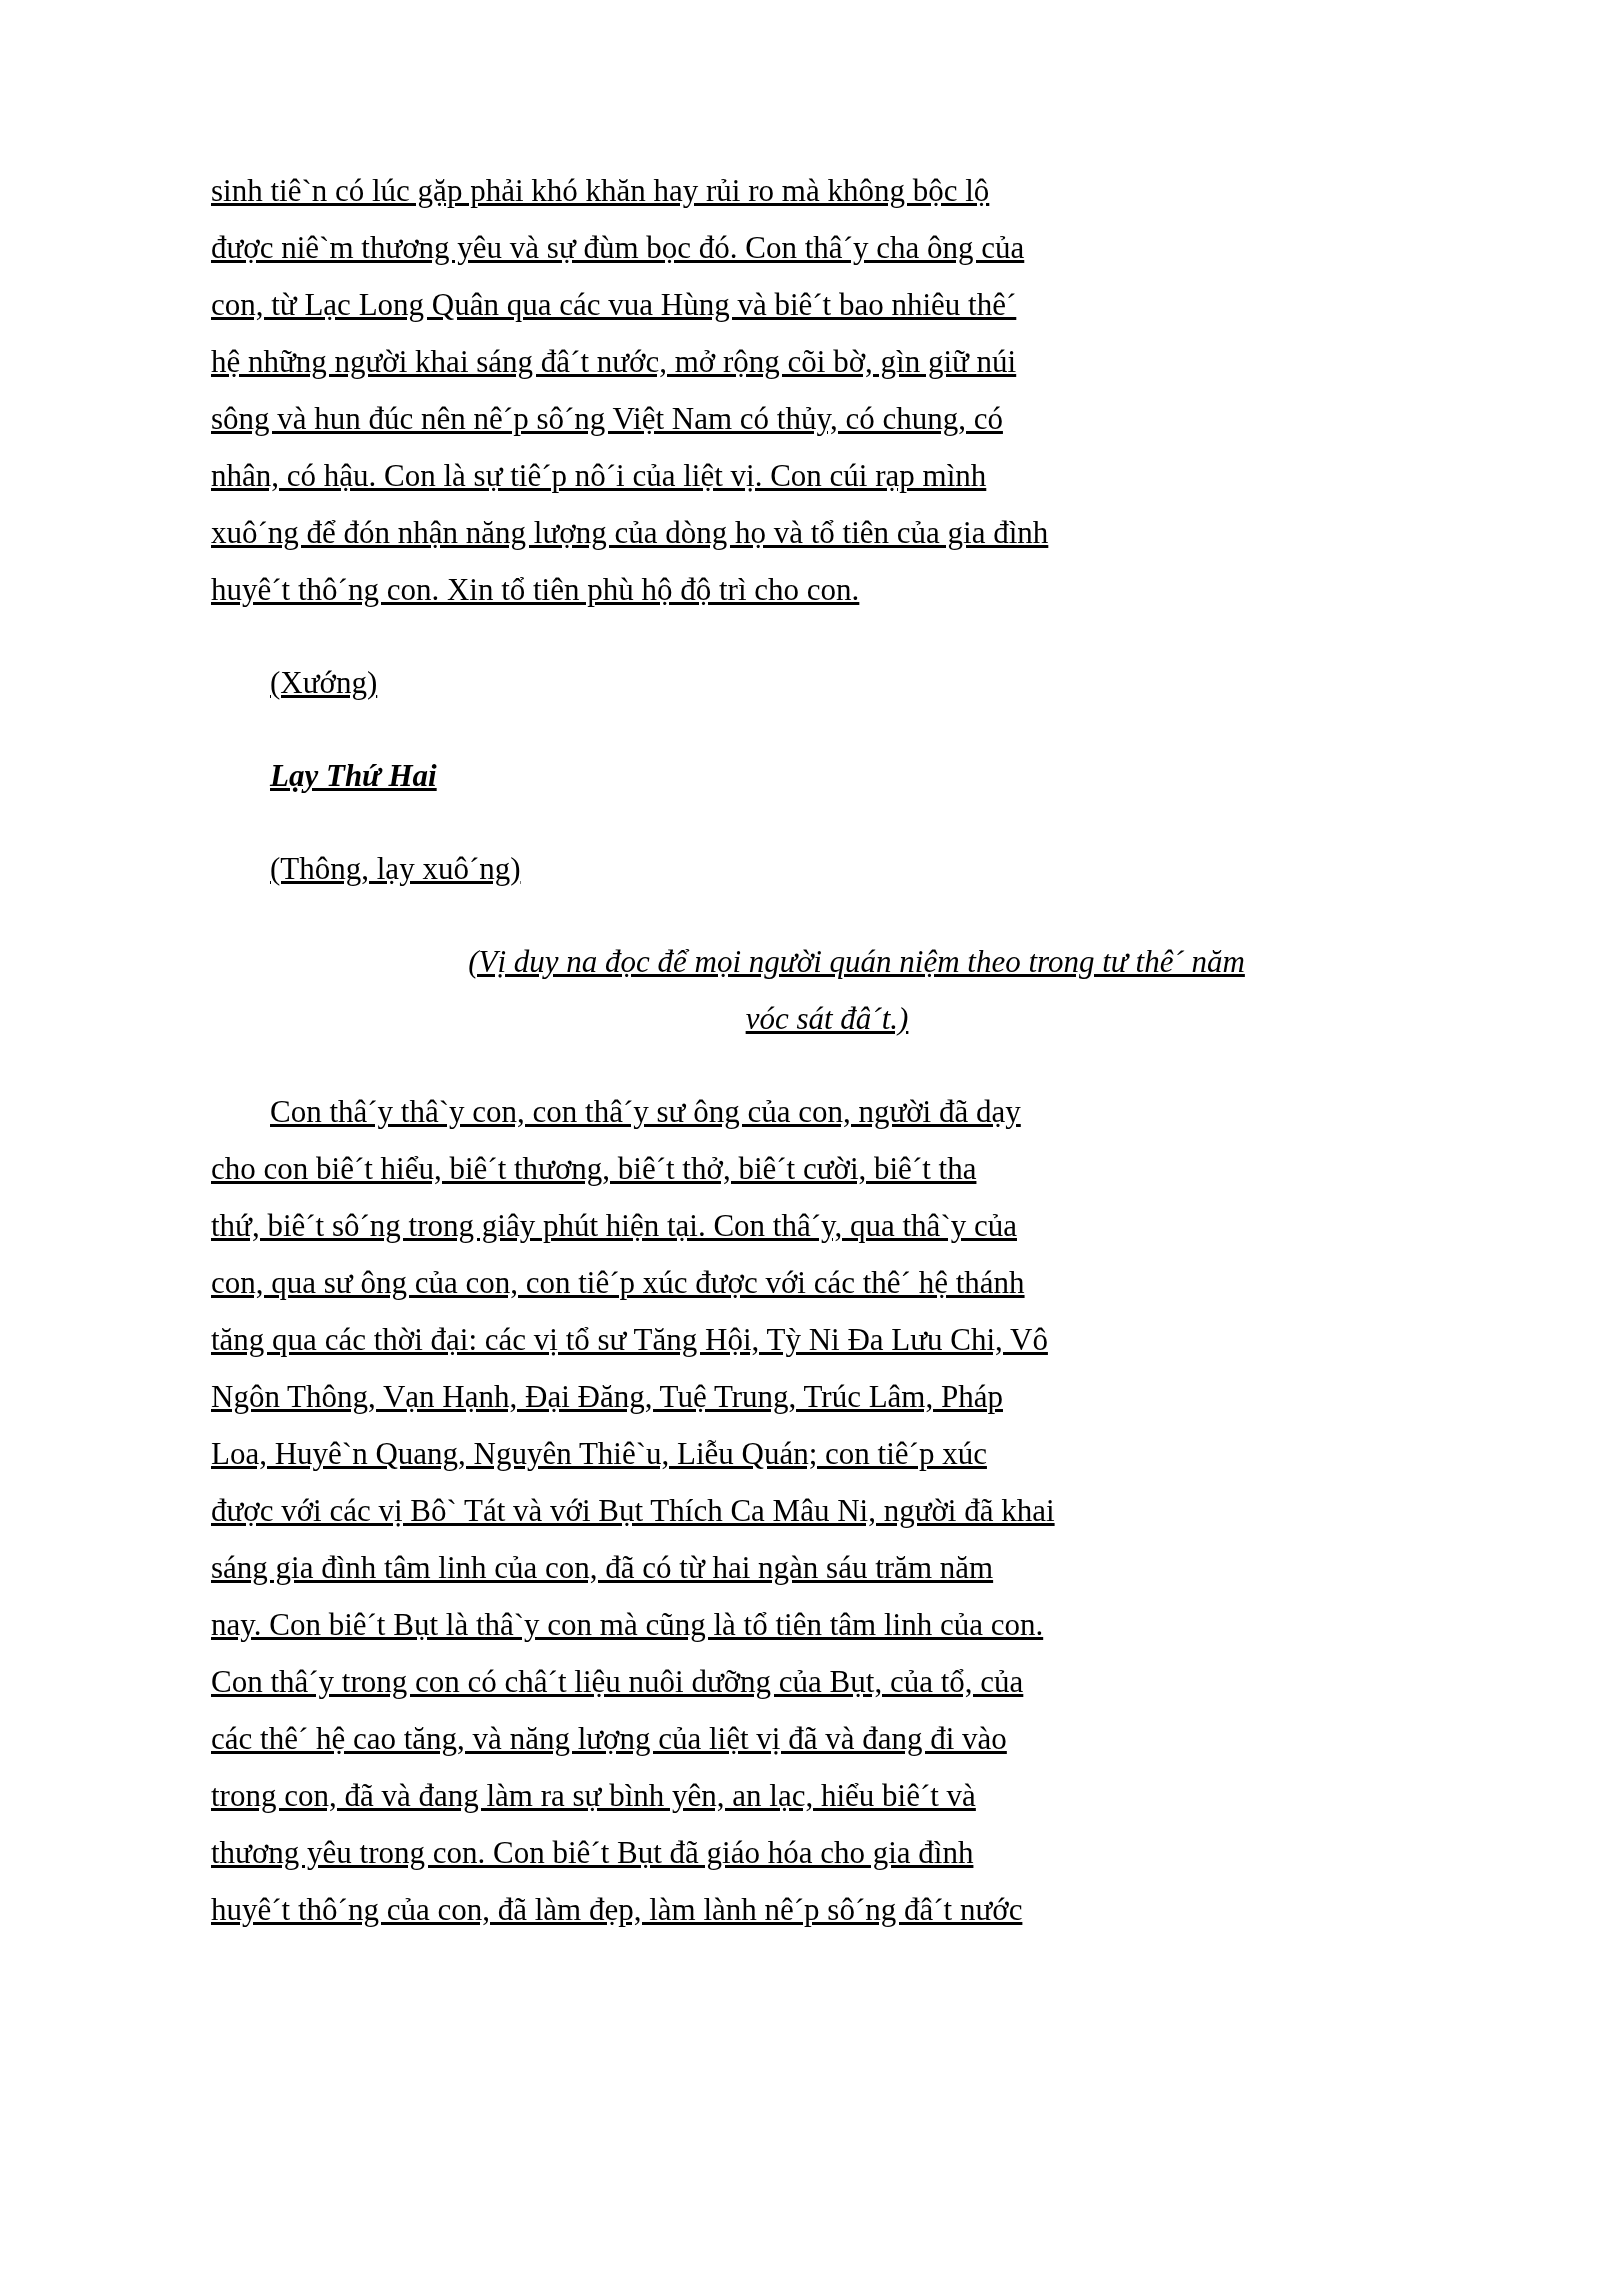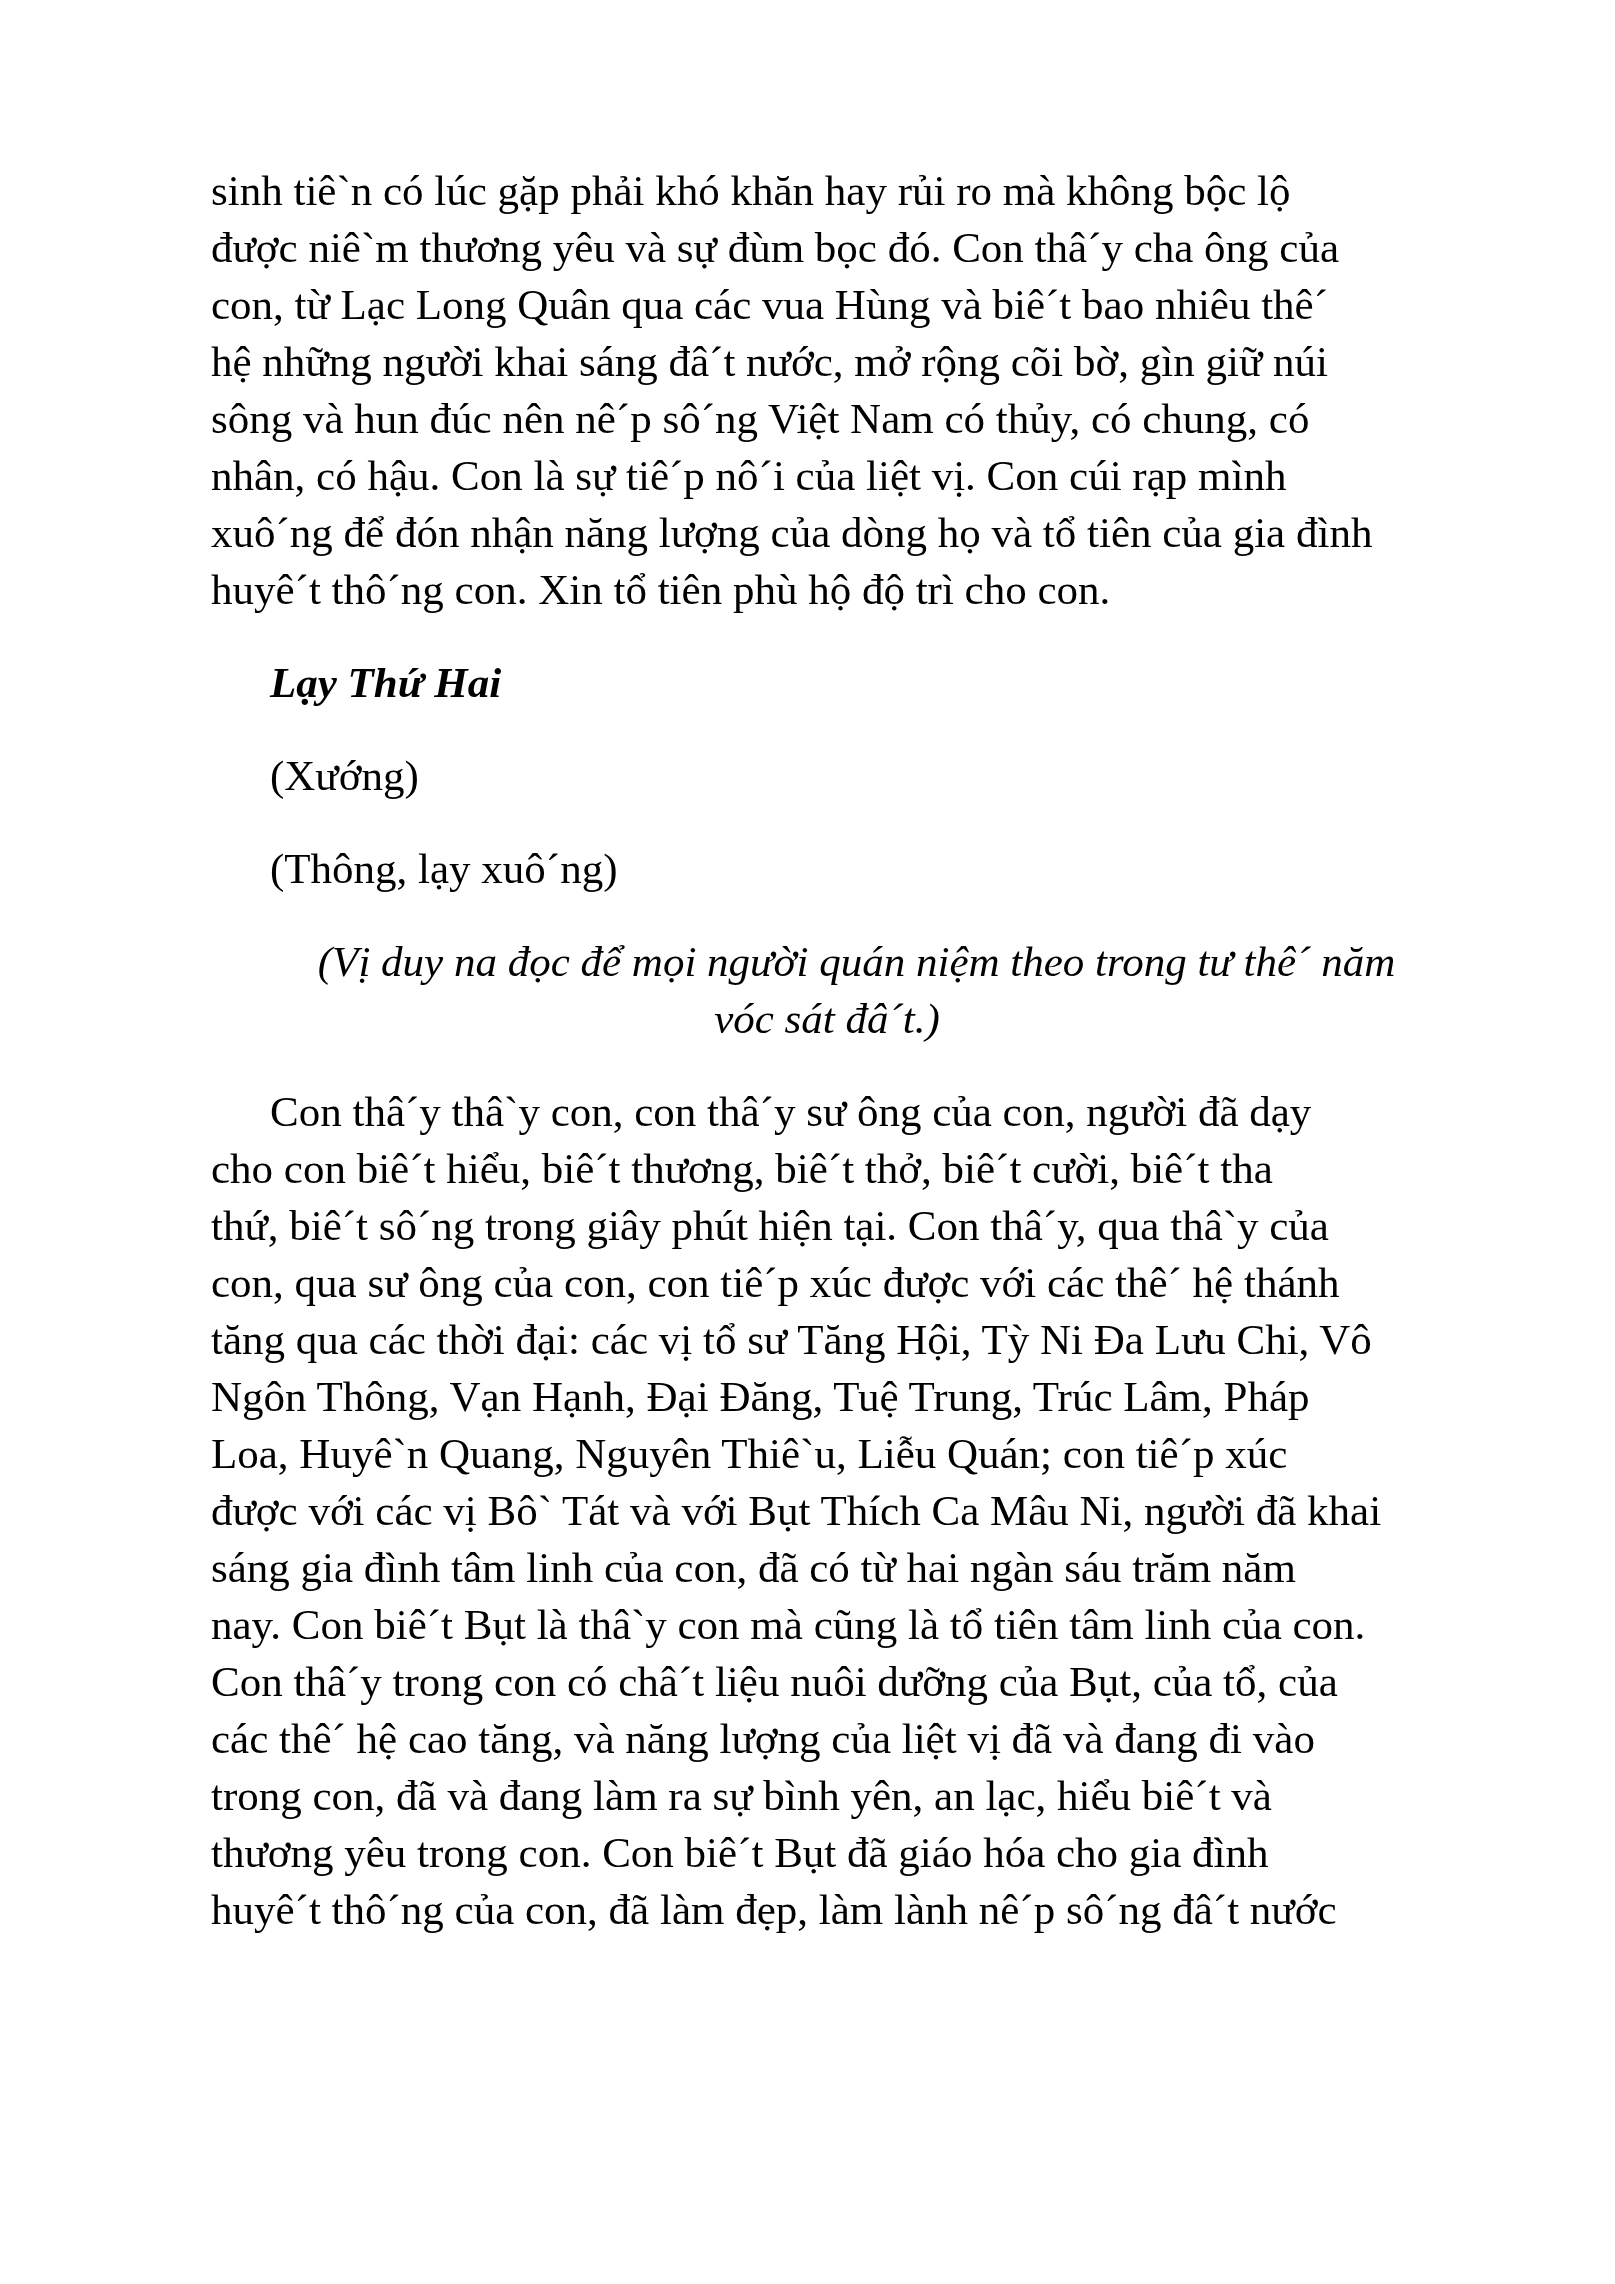--- a/index.html
+++ b/index.html
@@ -14,22 +14,23 @@
     background: #ffffff;
     overflow: hidden;
     font-family: "Liberation Serif", "DejaVu Serif", serif;
     color: #000000;
   }
   .text-block {
     position: absolute;
     left: 211px;
     top: 162px;
     width: 1232px;
-    font-size: 43px;
+    font-size: 31px;
     line-height: 57px;
+    text-decoration: underline;
   }
   .para {
     margin: 0 0 36px 0;
     white-space: pre-line;   
     text-align: left;
   }
   .para:last-child { margin-bottom: 0; }
   .indent { text-indent: 59px; }
   .heading-para {
     font-weight: bold;
@@ -46,23 +47,23 @@
 
     <p class="para">sinh tiê`n có lúc gặp phải khó khăn hay rủi ro mà không bộc lộ
 được niê`m thương yêu và sự đùm bọc đó. Con thâ´y cha ông của
 con, từ Lạc Long Quân qua các vua Hùng và biê´t bao nhiêu thê´
 hệ những người khai sáng đâ´t nước, mở rộng cõi bờ, gìn giữ núi
 sông và hun đúc nên nê´p sô´ng Việt Nam có thủy, có chung, có
 nhân, có hậu. Con là sự tiê´p nô´i của liệt vị. Con cúi rạp mình
 xuô´ng để đón nhận năng lượng của dòng họ và tổ tiên của gia đình
 huyê´t thô´ng con. Xin tổ tiên phù hộ độ trì cho con.</p>
 
+    <p class="para indent">(Xướng)</p>
+
     <p class="para indent heading-para">Lạy Thứ Hai</p>
-
-    <p class="para indent">(Xướng)</p>
 
 
     <p class="para indent">(Thông, lạy xuô´ng)</p>
 
     <p class="para indent italic-para">(Vị duy na đọc để mọi người quán niệm theo trong tư thê´ năm
 vóc sát đâ´t.)</p>
 
     <p class="para indent">Con thâ´y thâ`y con, con thâ´y sư ông của con, người đã dạy
 cho con biê´t hiểu, biê´t thương, biê´t thở, biê´t cười, biê´t tha
 thứ, biê´t sô´ng trong giây phút hiện tại. Con thâ´y, qua thâ`y của

